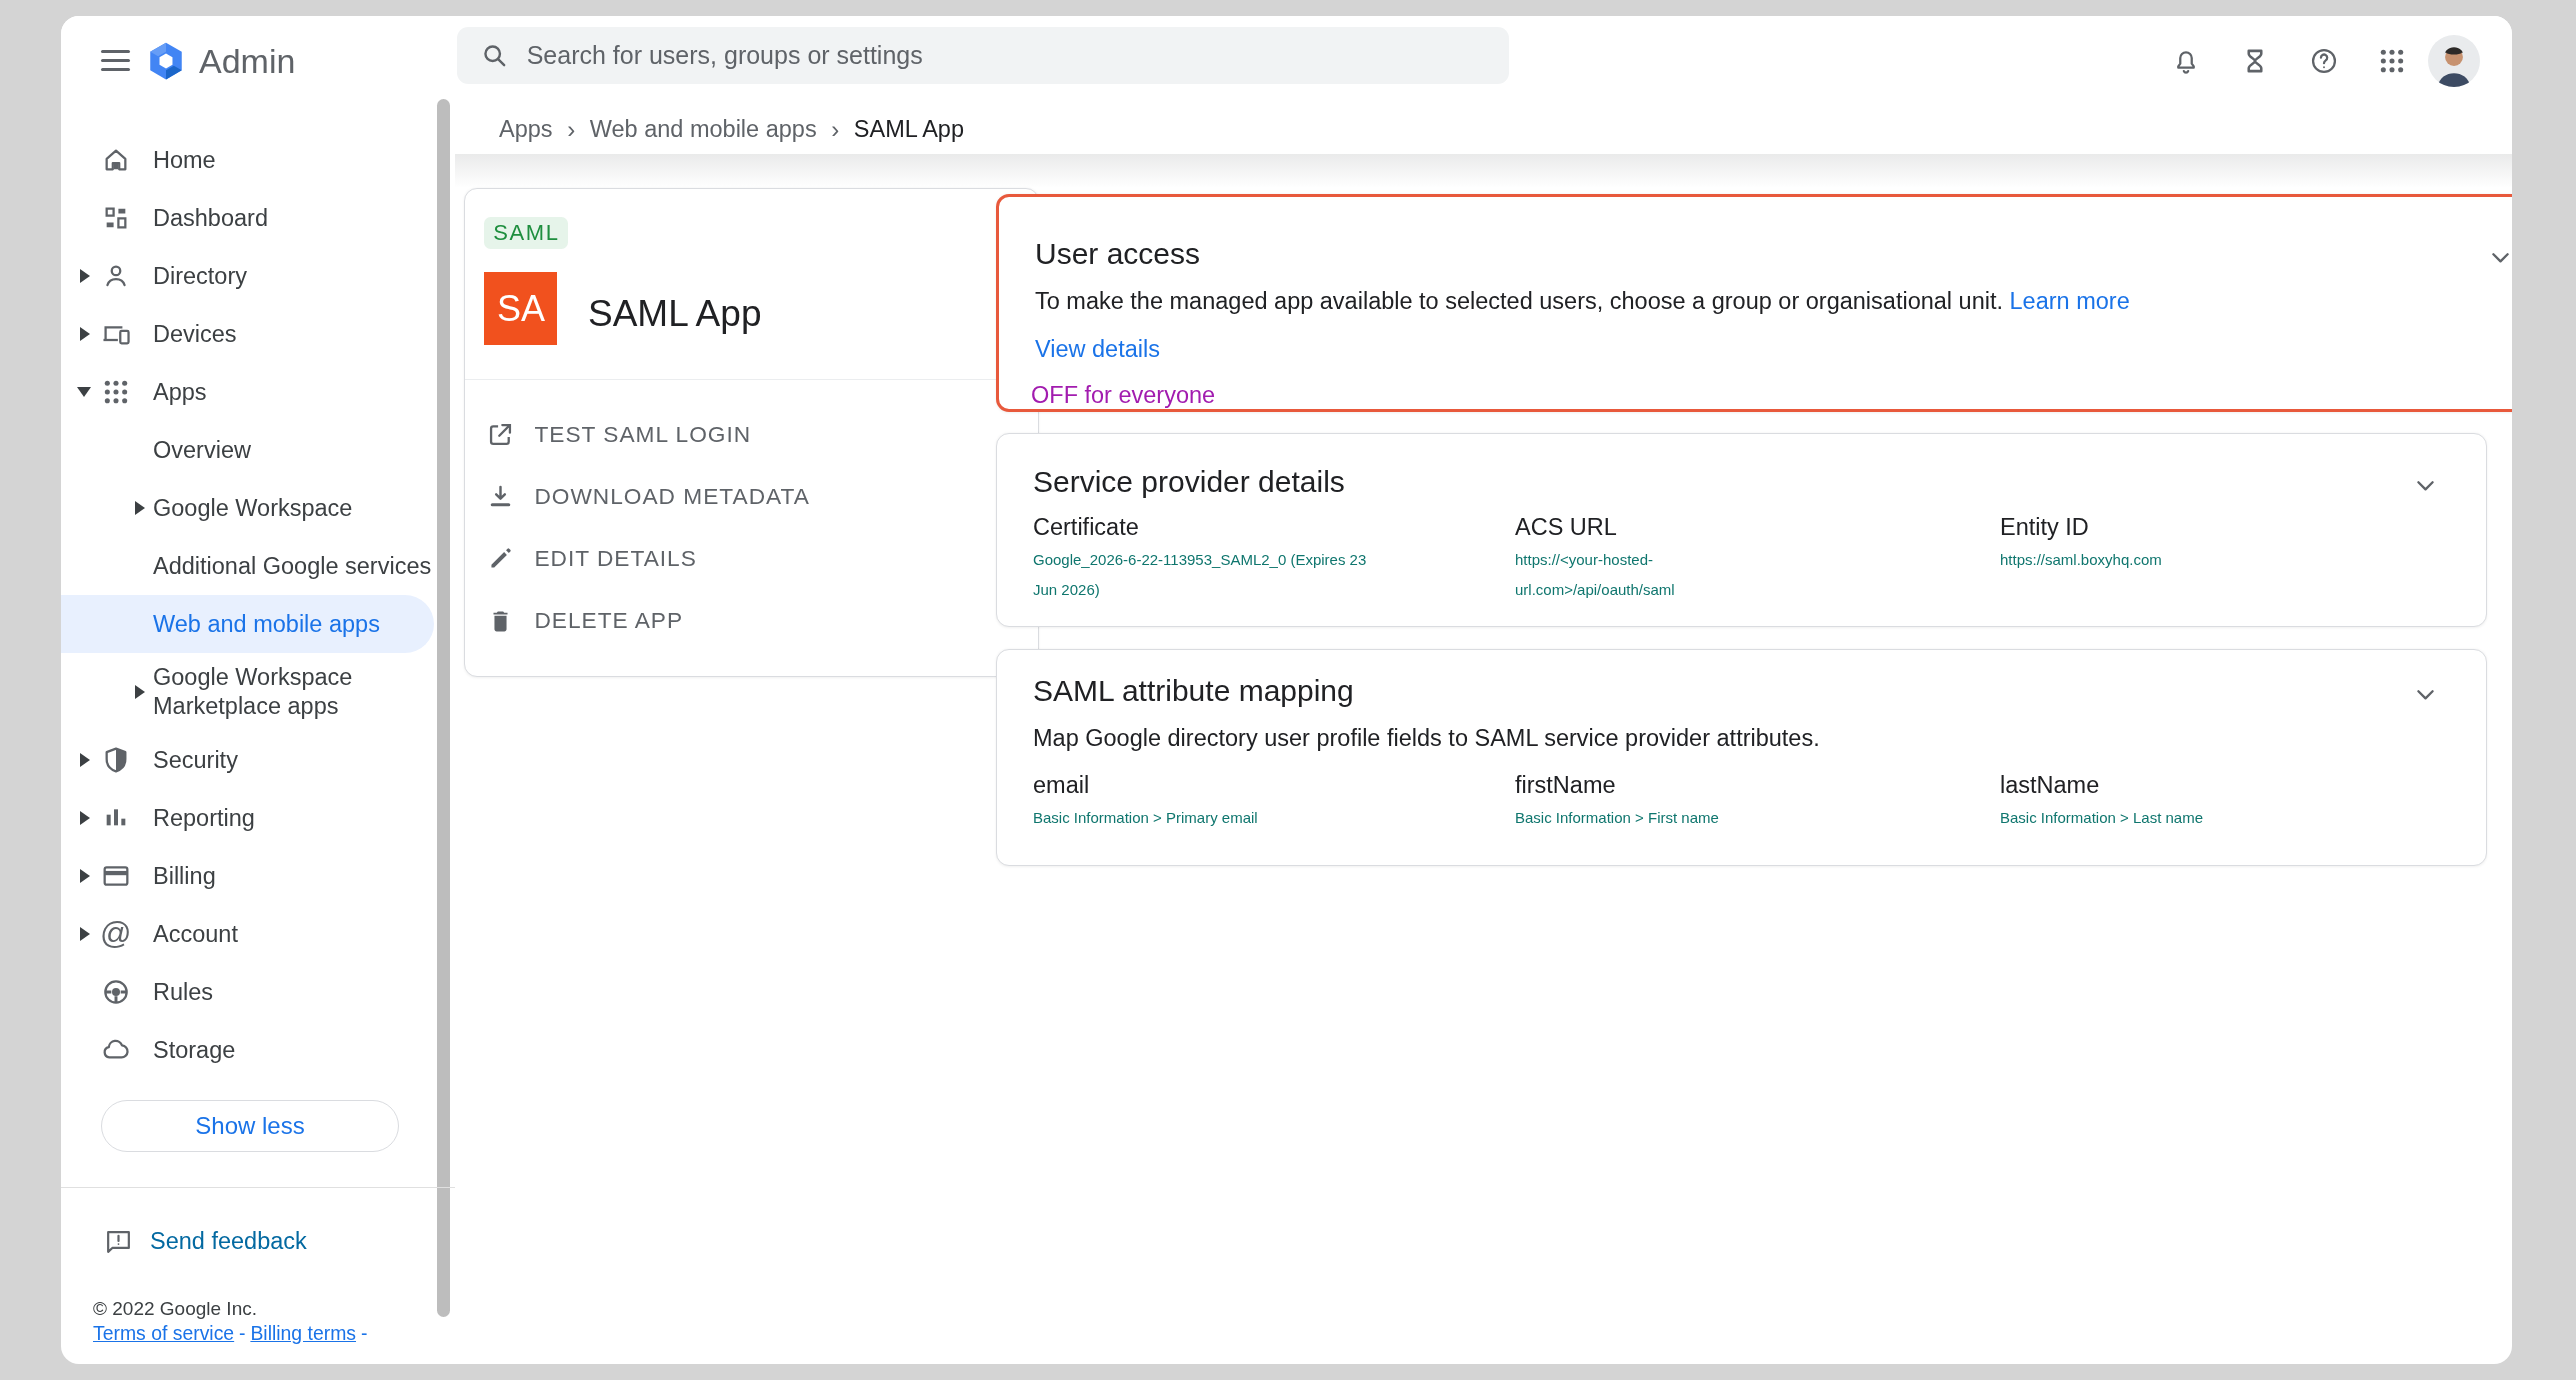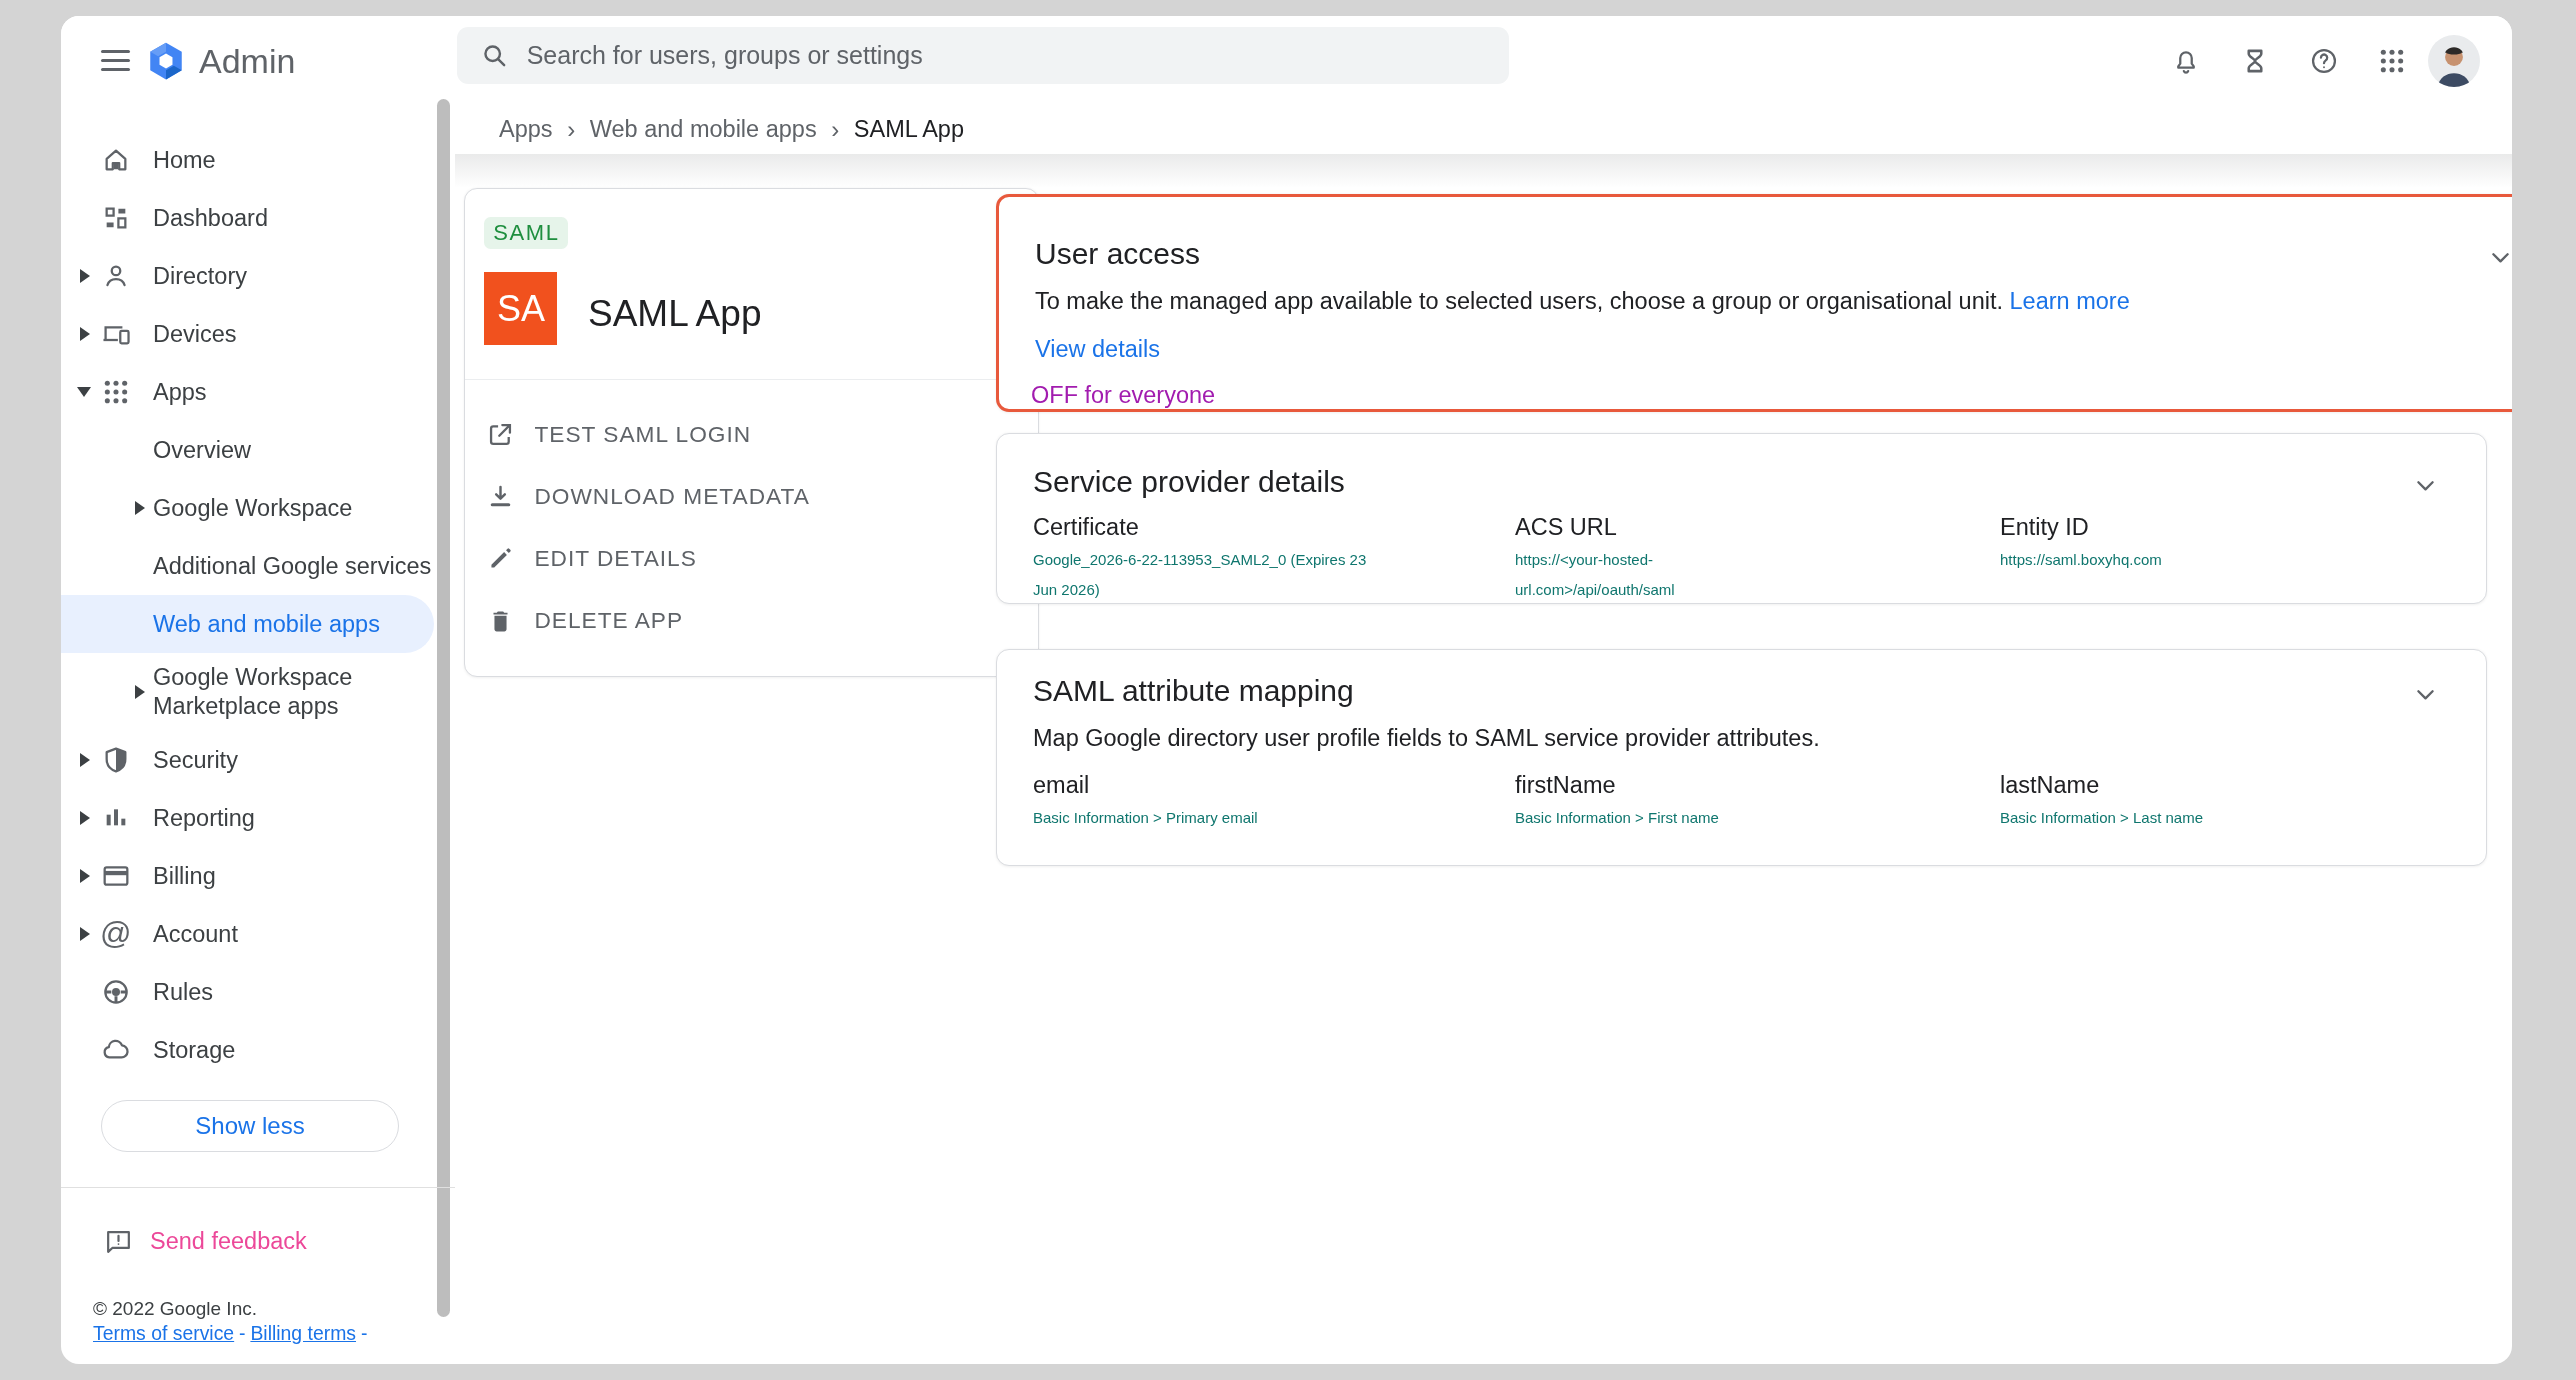--- a/index.html
+++ b/index.html
@@ -60,32 +60,32 @@
                border-radius:27.5px; background:#fff; color:#1a73e8; font-size:24px; font-weight:500;
                font-family:inherit; cursor:pointer; }
 
   .side-scrollbar { position:absolute; left:376px; top:83px; width:13px; height:1218px;
                     background:#bdbdbd; border-radius:7.3px; }
 
   .sf-divider { position:absolute; left:0; top:1171px; width:394px; border-top:1.6px solid #e0e0e0; }
   .send-feedback { position:absolute; left:0; top:1199px; width:394px; height:52px; display:flex;
                    align-items:center; cursor:pointer; }
   .send-feedback .sf-icon { position:absolute; left:42px; width:31px; height:31px; color:#5f6368; }
-  .send-feedback .sf-label { position:absolute; left:89px; font-size:23.5px; color:#ec4899; }
+  .send-feedback .sf-label { position:absolute; left:89px; font-size:23.5px; color:#0369a1; }
   .copyright { position:absolute; left:32px; top:1282px; font-size:19px; color:#3c4043; }
   .terms { position:absolute; left:32px; top:1306px; font-size:19.4px; color:#1a73e8; }
   .terms a { color:#1a73e8; text-decoration:underline; cursor:pointer; }
   .terms .t-sep { margin:0 4.9px; }
 
   
   .card { position:absolute; background:#fff; border:1.6px solid #dadce0; border-radius:13px;
           box-shadow:0 0.8px 2.4px rgba(60,64,67,.08); }
   #card-app { left:403px; top:172px; width:575px; height:489px; }
   #card-ua  { left:935px; top:178px; width:1568px; height:218px; border:3.2px solid #e8593c; }
-  #card-sp  { left:935px; top:417px; width:1491px; height:171px; }
+  #card-sp  { left:935px; top:417px; width:1491px; height:194px; }
   #card-am  { left:935px; top:633px; width:1491px; height:217px; }
 
   .badge { position:absolute; left:19.4px; top:28px; width:84px; height:32px; background:#e6f4ea;
            border-radius:6.5px; color:#1e8e3e; font-size:22px; letter-spacing:1.6px;
            display:flex; align-items:center; justify-content:center; }
   .app-avatar { position:absolute; left:19.4px; top:83px; width:73px; height:73px; background:#f1511e;
                 color:#fff; font-size:36px; display:flex; align-items:center; justify-content:center; }
   .app-title { position:absolute; left:123px; top:104px; font-size:37px; color:#202124; }
   .app-divider { position:absolute; left:0; top:190px; width:100%; border-top:1.6px solid #ebedef; }
   .actions { position:absolute; left:0; top:214px; width:100%; }

